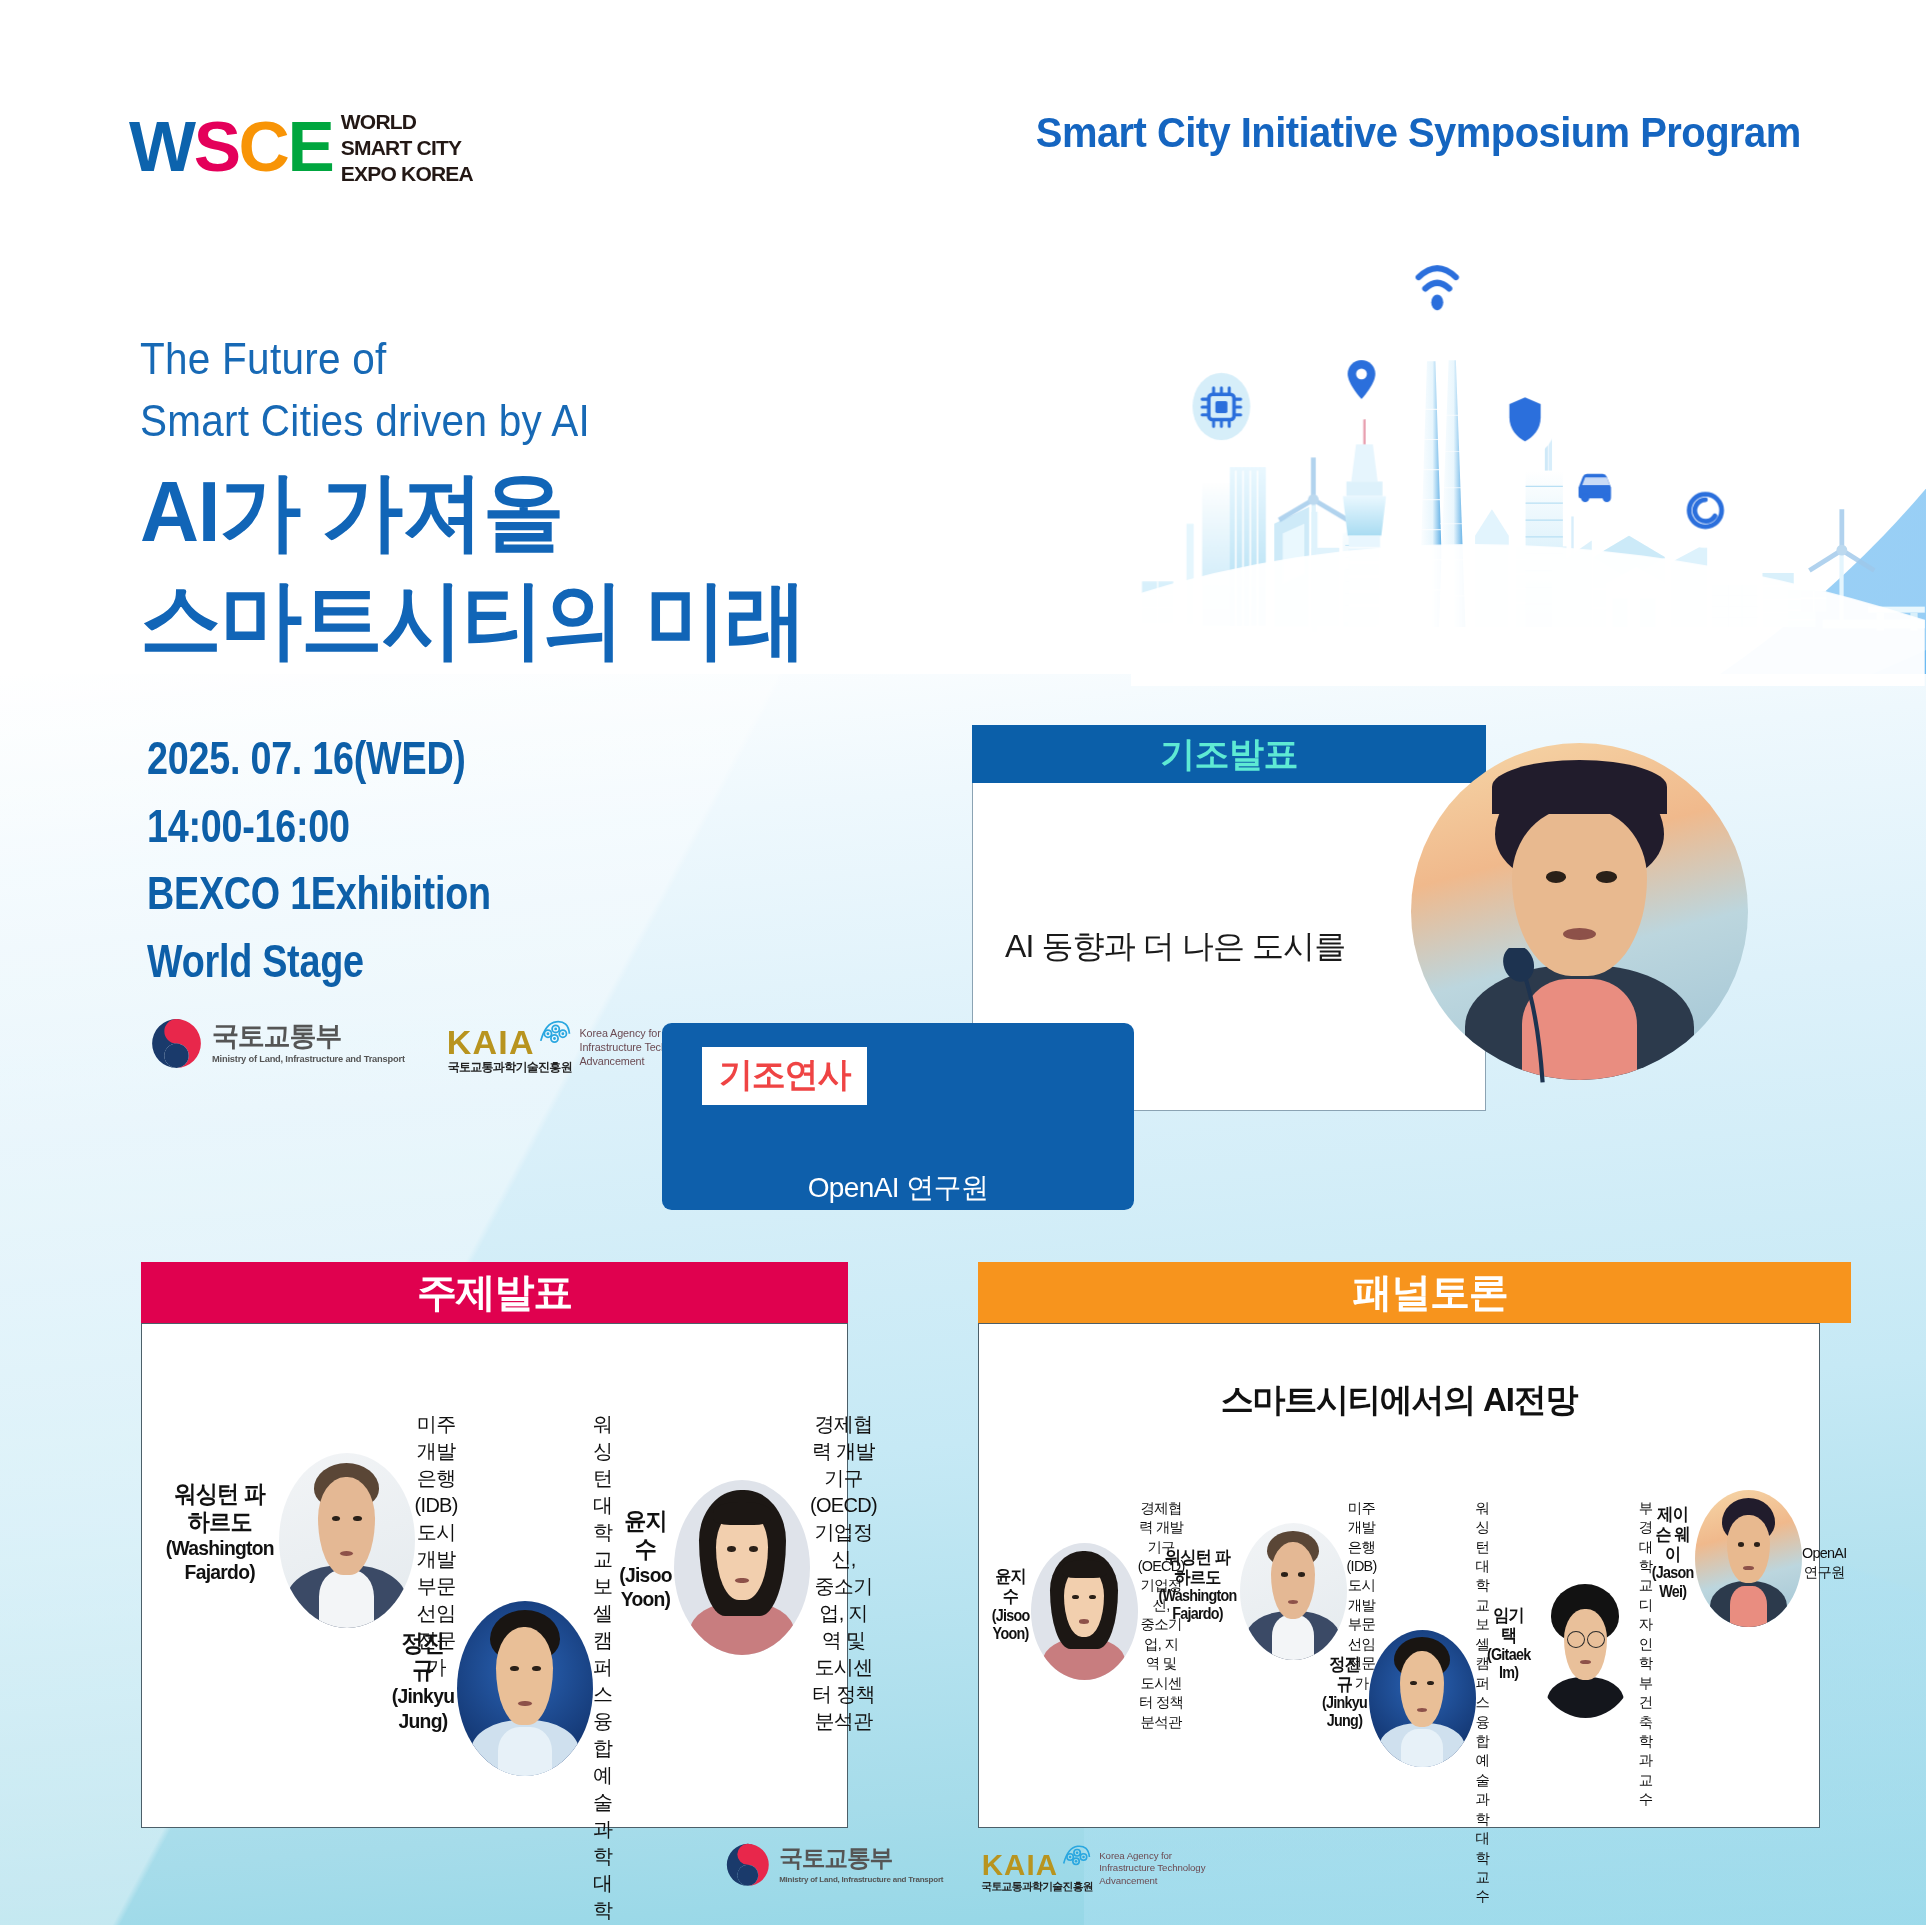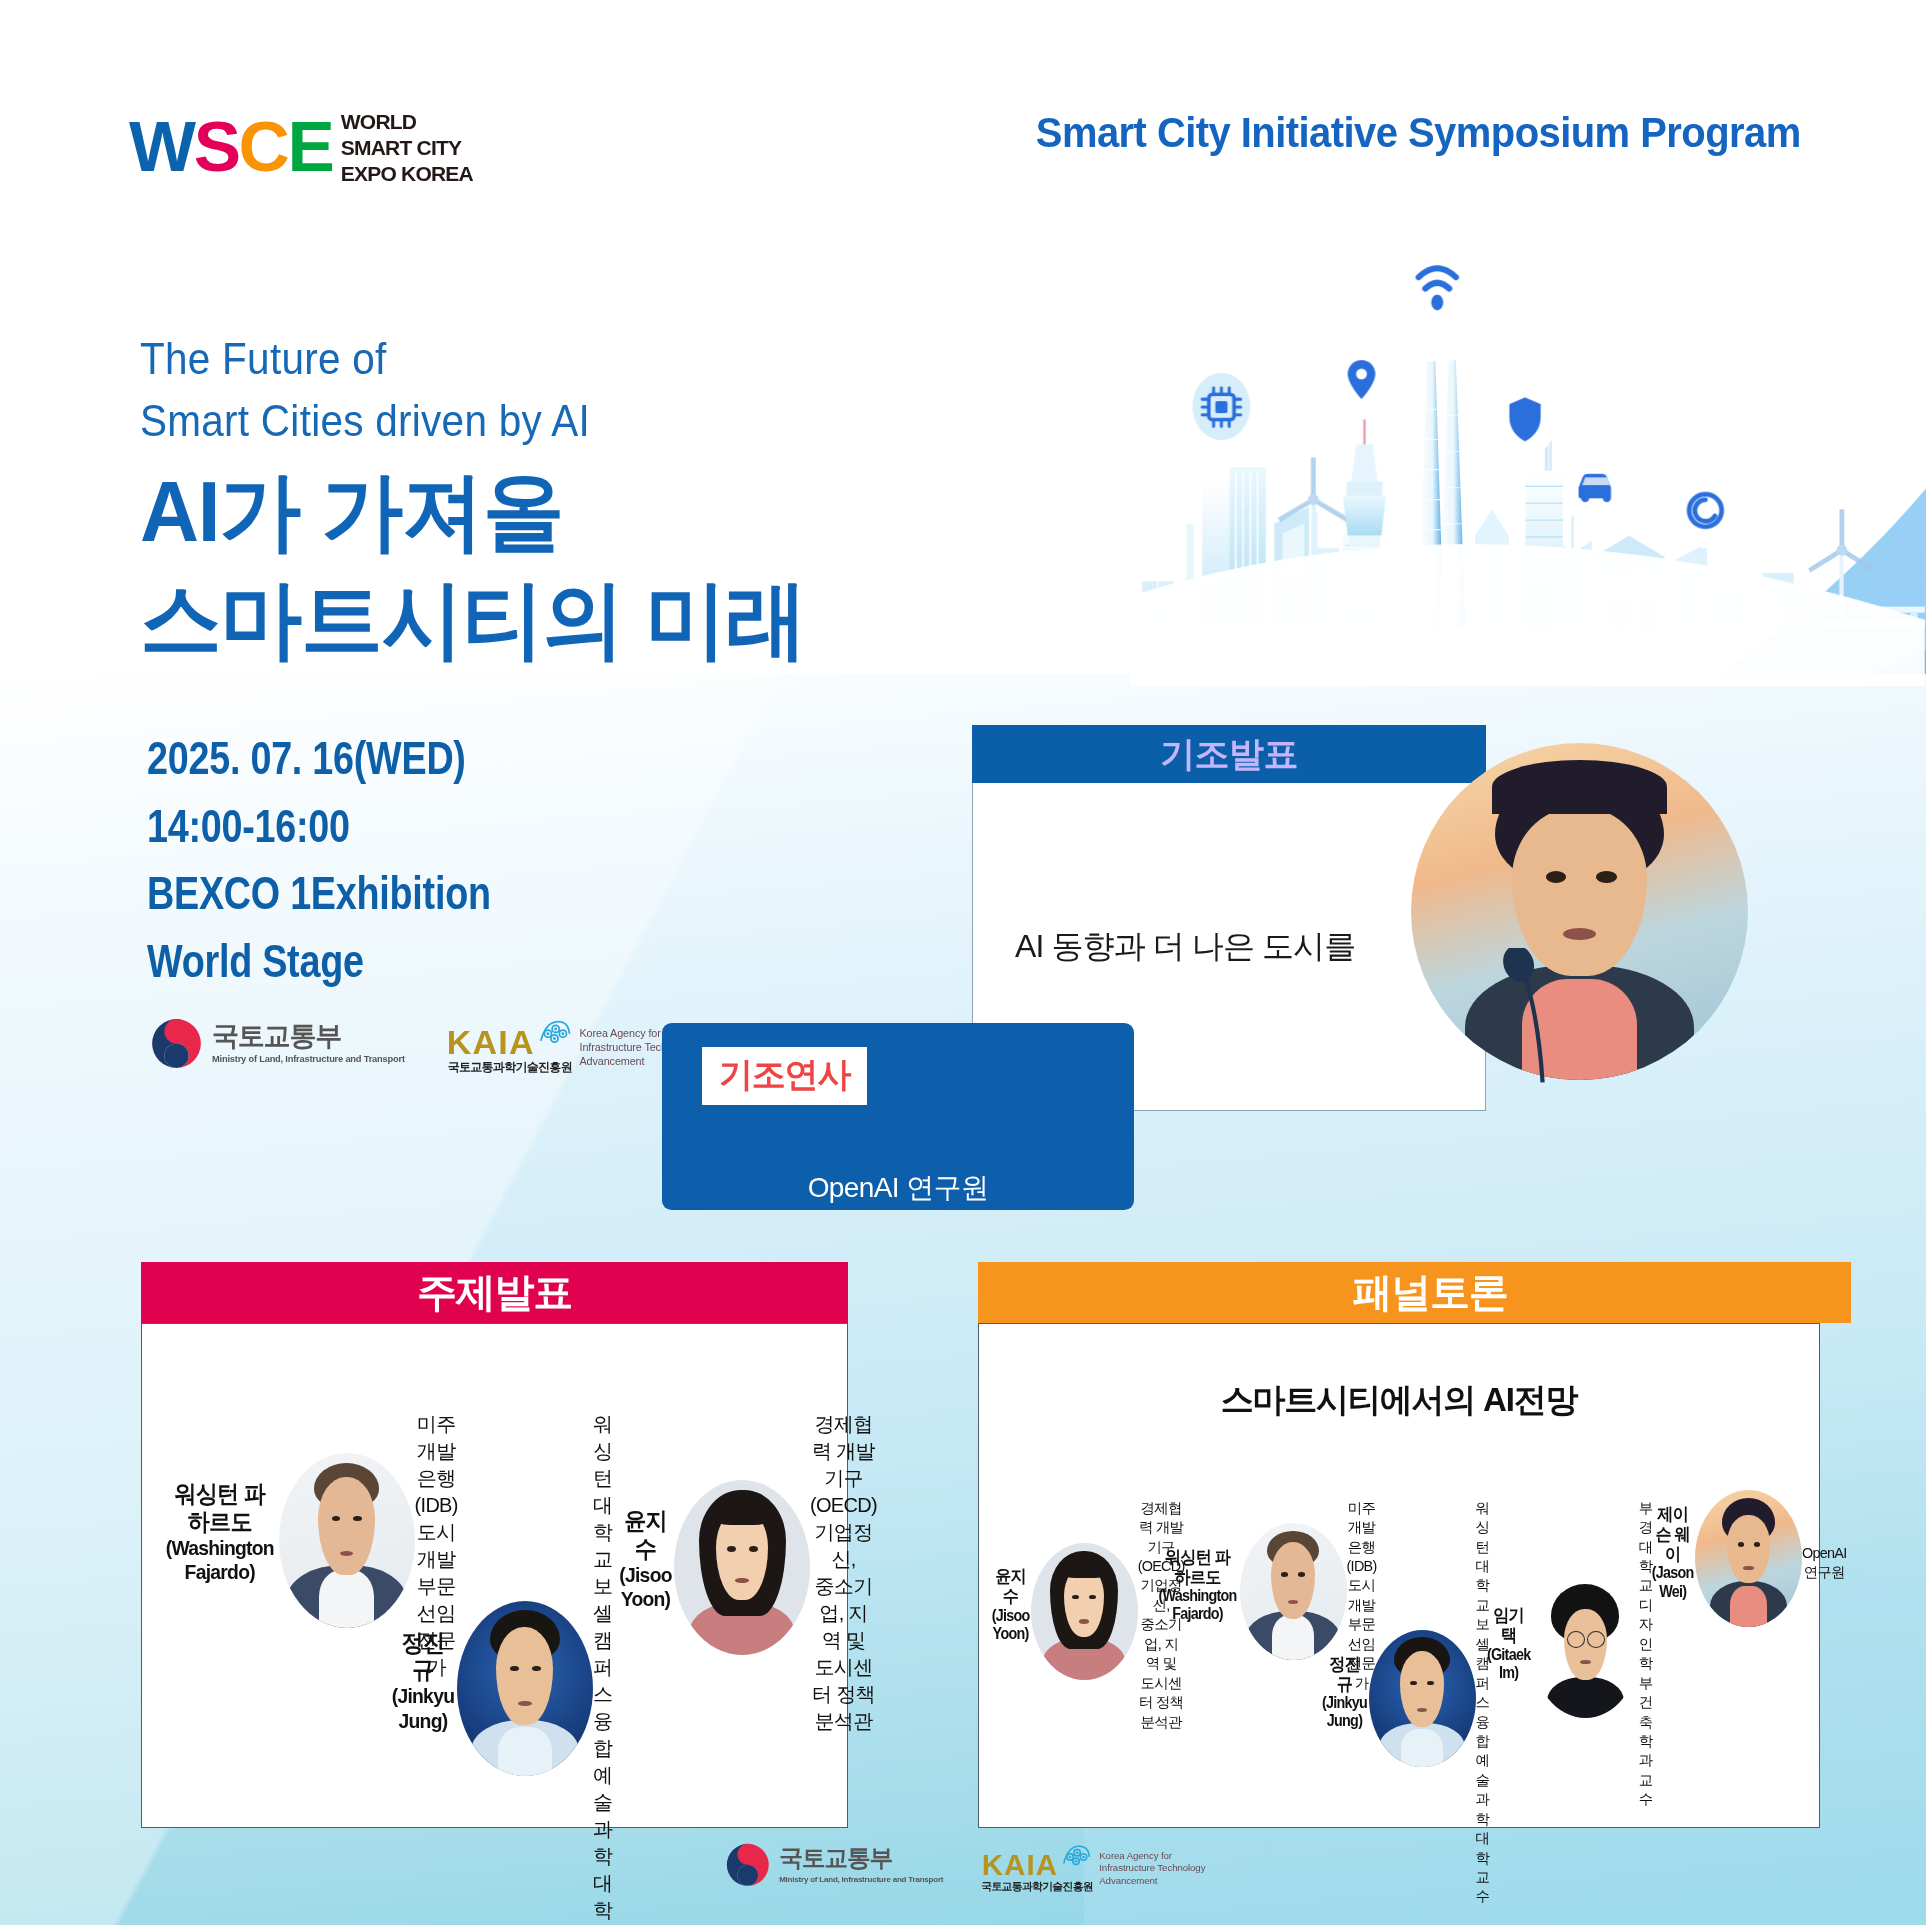--- a/index.html
+++ b/index.html
@@ -102,25 +102,25 @@
   .kaia-word{color:#b8941f;font-weight:bold;font-size:34px;letter-spacing:1.2px;line-height:.88;font-family:"Liberation Sans",sans-serif;}
   .kaia-ko{color:#222;font-weight:bold;font-size:12px;letter-spacing:-0.7px;margin-top:1.8px;}
   .kaia-en{color:#6b4a52;font-size:10.8px;line-height:1.3;letter-spacing:-0.1px;}
 
   
   .keynote-wrap{position:absolute;left:972px;top:725px;width:665px;height:394px;}
   .keynote-head{
     position:absolute;left:0;top:0;width:514px;height:58px;background:#0b5fa9;
     display:flex;align-items:center;justify-content:center;
   }
-  .keynote-head span{color:#c4b5fd;font-size:35px;font-weight:bold;letter-spacing:-0.6px;}
+  .keynote-head span{color:#5eead4;font-size:35px;font-weight:bold;letter-spacing:-0.6px;}
   .keynote-body{
     position:absolute;left:0;top:58px;width:514px;height:328px;background:#fff;
     border:1.2px solid #8ba3b3;border-top:none;box-sizing:border-box;
-    display:flex;flex-direction:column;justify-content:center;gap:34px;padding:0 42px;
+    display:flex;flex-direction:column;justify-content:center;gap:34px;padding:0 32px;
   }
   .keynote-body div{color:#1a1a1a;font-size:32px;letter-spacing:-0.9px;line-height:1.1;}
 
   .headshot-keynote{
     position:absolute;left:439px;top:18px;width:337px;height:337px;border-radius:50%;overflow:hidden;
   }
   .mic{position:absolute;left:525px;top:223px;width:108px;height:150px;pointer-events:none;}
 
   .speaker-card{
     position:absolute;left:662px;top:1023px;width:472px;height:187px;

